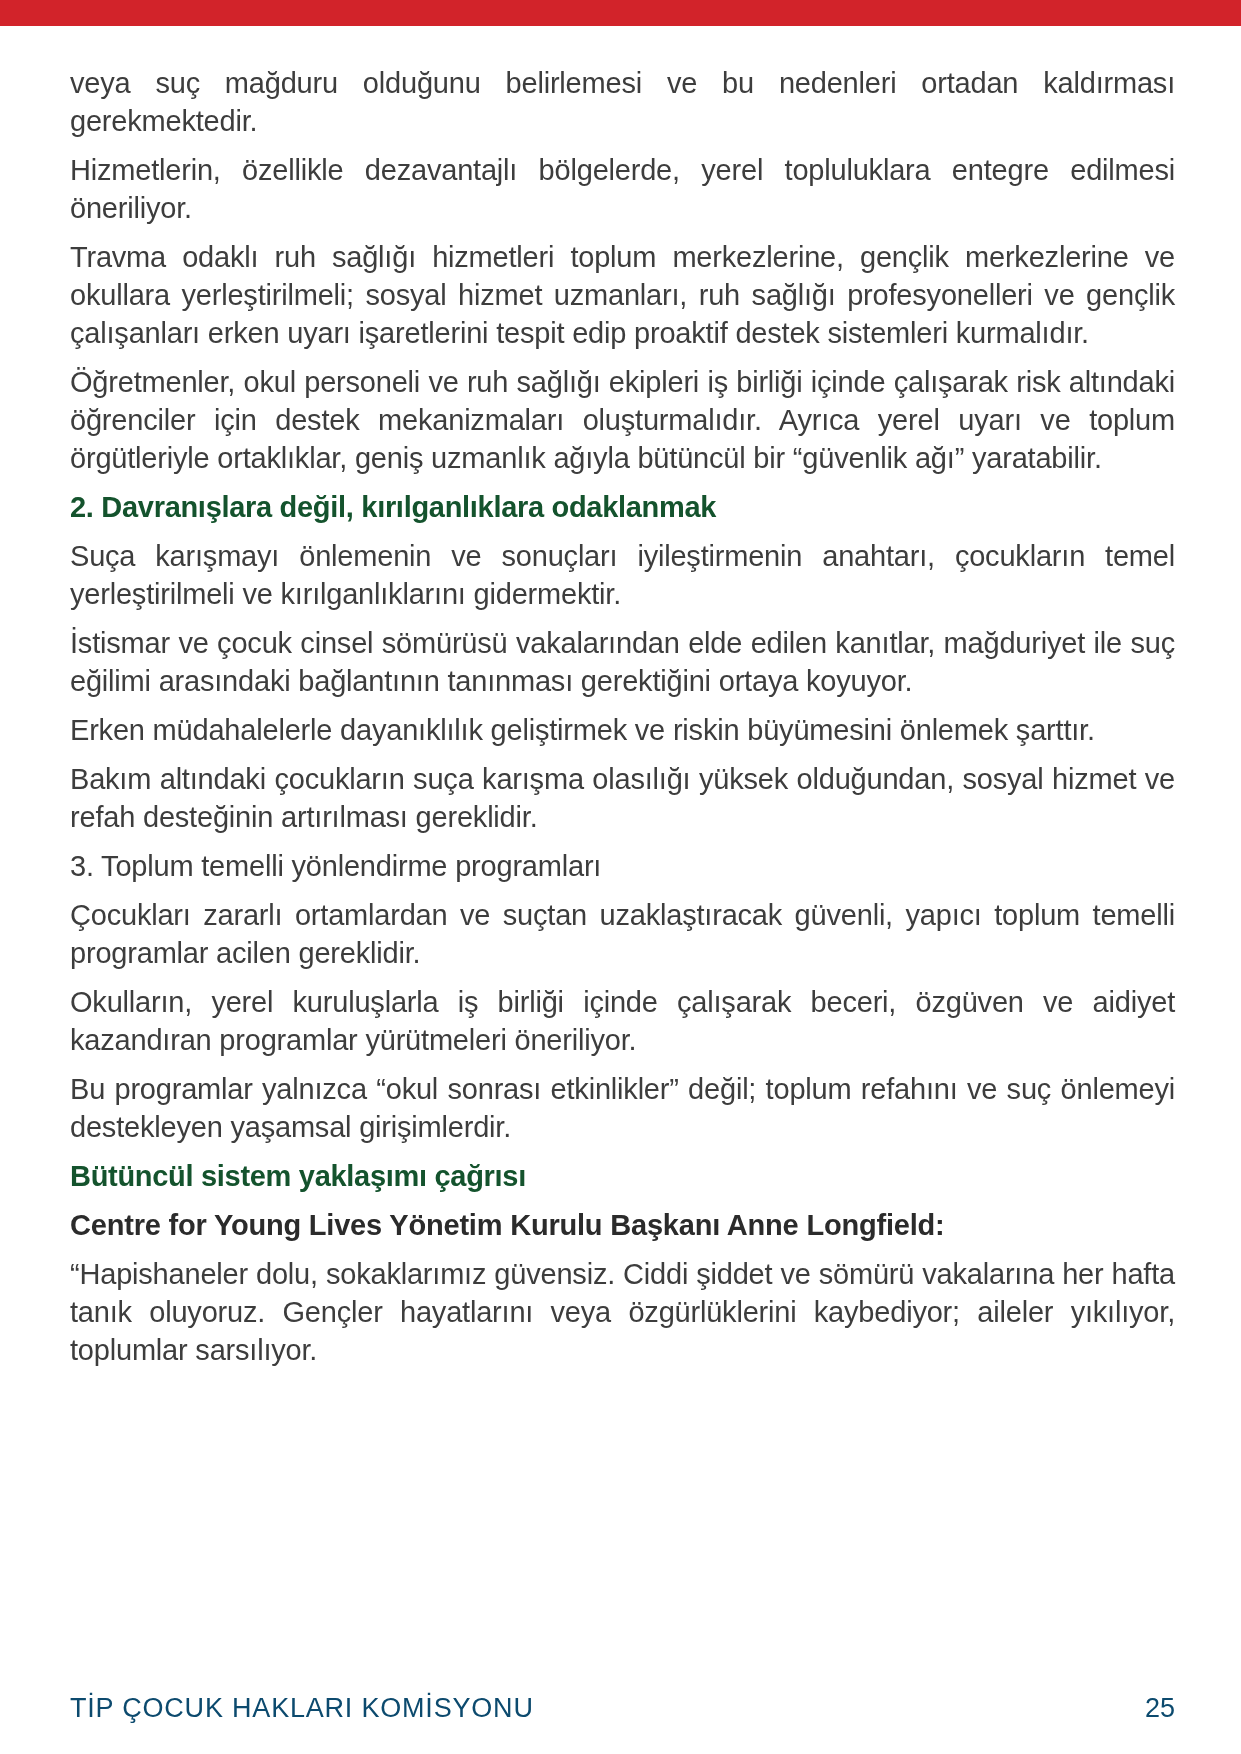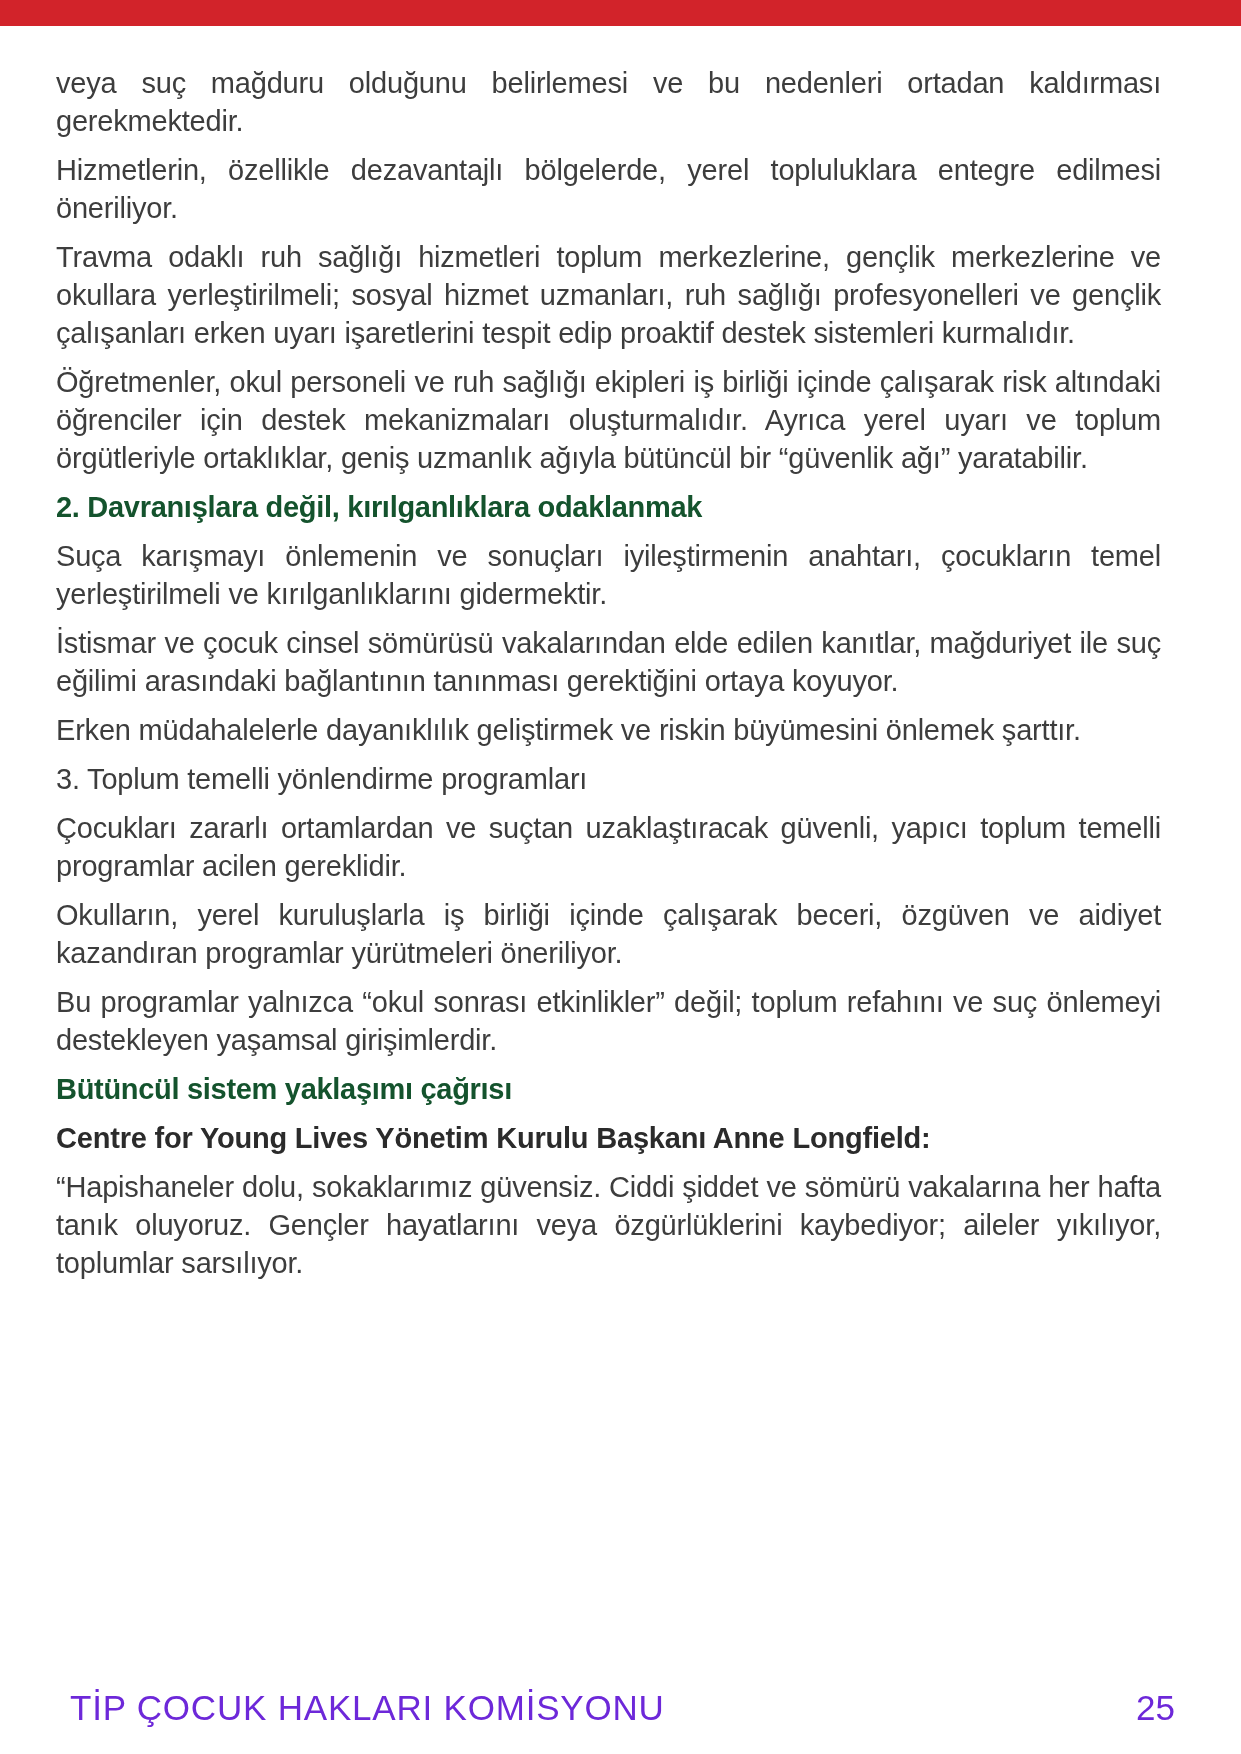--- a/index.html
+++ b/index.html
@@ -19,21 +19,21 @@
     position: absolute;
     top: 0;
     left: 0;
     width: 1241px;
     height: 26px;
     background: #d2232a;
   }
   .doc-body {
     position: absolute;
     top: 64px;
-    left: 56px;
+    left: 70px;
     width: 1105px;
   }
   .block {
     margin: 0 0 11px 0;
     font-size: 29px;
     line-height: 38px;
     letter-spacing: -0.2px;
     color: #3d3d3d;
   }
   .para {
@@ -55,23 +55,23 @@
     color: #2b2b2b;
   }
   .page-footer {
     position: absolute;
     top: 1691px;
     left: 70px;
     width: 1105px;
     display: flex;
     justify-content: space-between;
     align-items: baseline;
-    font-size: 35px;
+    font-size: 27px;
     line-height: 34px;
-    color: #6d28d9;
+    color: #0c4a6e;
   }
   .footer-left {
     letter-spacing: 0.8px;
   }
   .footer-page-num {
     letter-spacing: 0;
     margin-left: 16px;
   }
 </style>
 </head>
@@ -82,20 +82,21 @@
 <main class="doc-body">
 
 <p class="block para">veya suç mağduru olduğunu belirlemesi ve bu nedenleri ortadan kaldırması gerekmektedir.</p>
     <p class="block para">Hizmetlerin, özellikle dezavantajlı bölgelerde, yerel topluluklara entegre edilmesi öneriliyor.</p>
     <p class="block para">Travma odaklı ruh sağlığı hizmetleri toplum merkezlerine, gençlik merkezlerine ve okullara yerleştirilmeli; sosyal hizmet uzmanları, ruh sağlığı profesyonelleri ve gençlik çalışanları erken uyarı işaretlerini tespit edip proaktif destek sistemleri kurmalıdır.</p>
     <p class="block para">Öğretmenler, okul personeli ve ruh sağlığı ekipleri iş birliği içinde çalışarak risk altındaki öğrenciler için destek mekanizmaları oluşturmalıdır. Ayrıca yerel uyarı ve toplum örgütleriyle ortaklıklar, geniş uzmanlık ağıyla bütüncül bir “güvenlik ağı” yaratabilir.</p>
     <p class="block heading-bold">2. Davranışlara değil, kırılganlıklara odaklanmak</p>
     <p class="block para">Suça karışmayı önlemenin ve sonuçları iyileştirmenin anahtarı, çocukların temel yerleştirilmeli ve kırılganlıklarını gidermektir.</p>
     <p class="block para">İstismar ve çocuk cinsel sömürüsü vakalarından elde edilen kanıtlar, mağduriyet ile suç eğilimi arasındaki bağlantının tanınması gerektiğini ortaya koyuyor.</p>
     <p class="block para">Erken müdahalelerle dayanıklılık geliştirmek ve riskin büyümesini önlemek şarttır.</p>
+    <p class="block para">Bakım altındaki çocukların suça karışma olasılığı yüksek olduğundan, sosyal hizmet ve refah desteğinin artırılması gereklidir.</p>
     <p class="block heading-plain">3. Toplum temelli yönlendirme programları</p>
     <p class="block para">Çocukları zararlı ortamlardan ve suçtan uzaklaştıracak güvenli, yapıcı toplum temelli programlar acilen gereklidir.</p>
     <p class="block para">Okulların, yerel kuruluşlarla iş birliği içinde çalışarak beceri, özgüven ve aidiyet kazandıran programlar yürütmeleri öneriliyor.</p>
     <p class="block para">Bu programlar yalnızca “okul sonrası etkinlikler” değil; toplum refahını ve suç önlemeyi destekleyen yaşamsal girişimlerdir.</p>
     <p class="block heading-bold">Bütüncül sistem yaklaşımı çağrısı</p>
     <p class="block heading-bold-italic">Centre for Young Lives Yönetim Kurulu Başkanı Anne Longfield:</p>
     <p class="block para">“Hapishaneler dolu, sokaklarımız güvensiz. Ciddi şiddet ve sömürü vakalarına her hafta tanık oluyoruz. Gençler hayatlarını veya özgürlüklerini kaybediyor; aileler yıkılıyor, toplumlar sarsılıyor.</p>
   </main>
 
 <footer class="page-footer">

